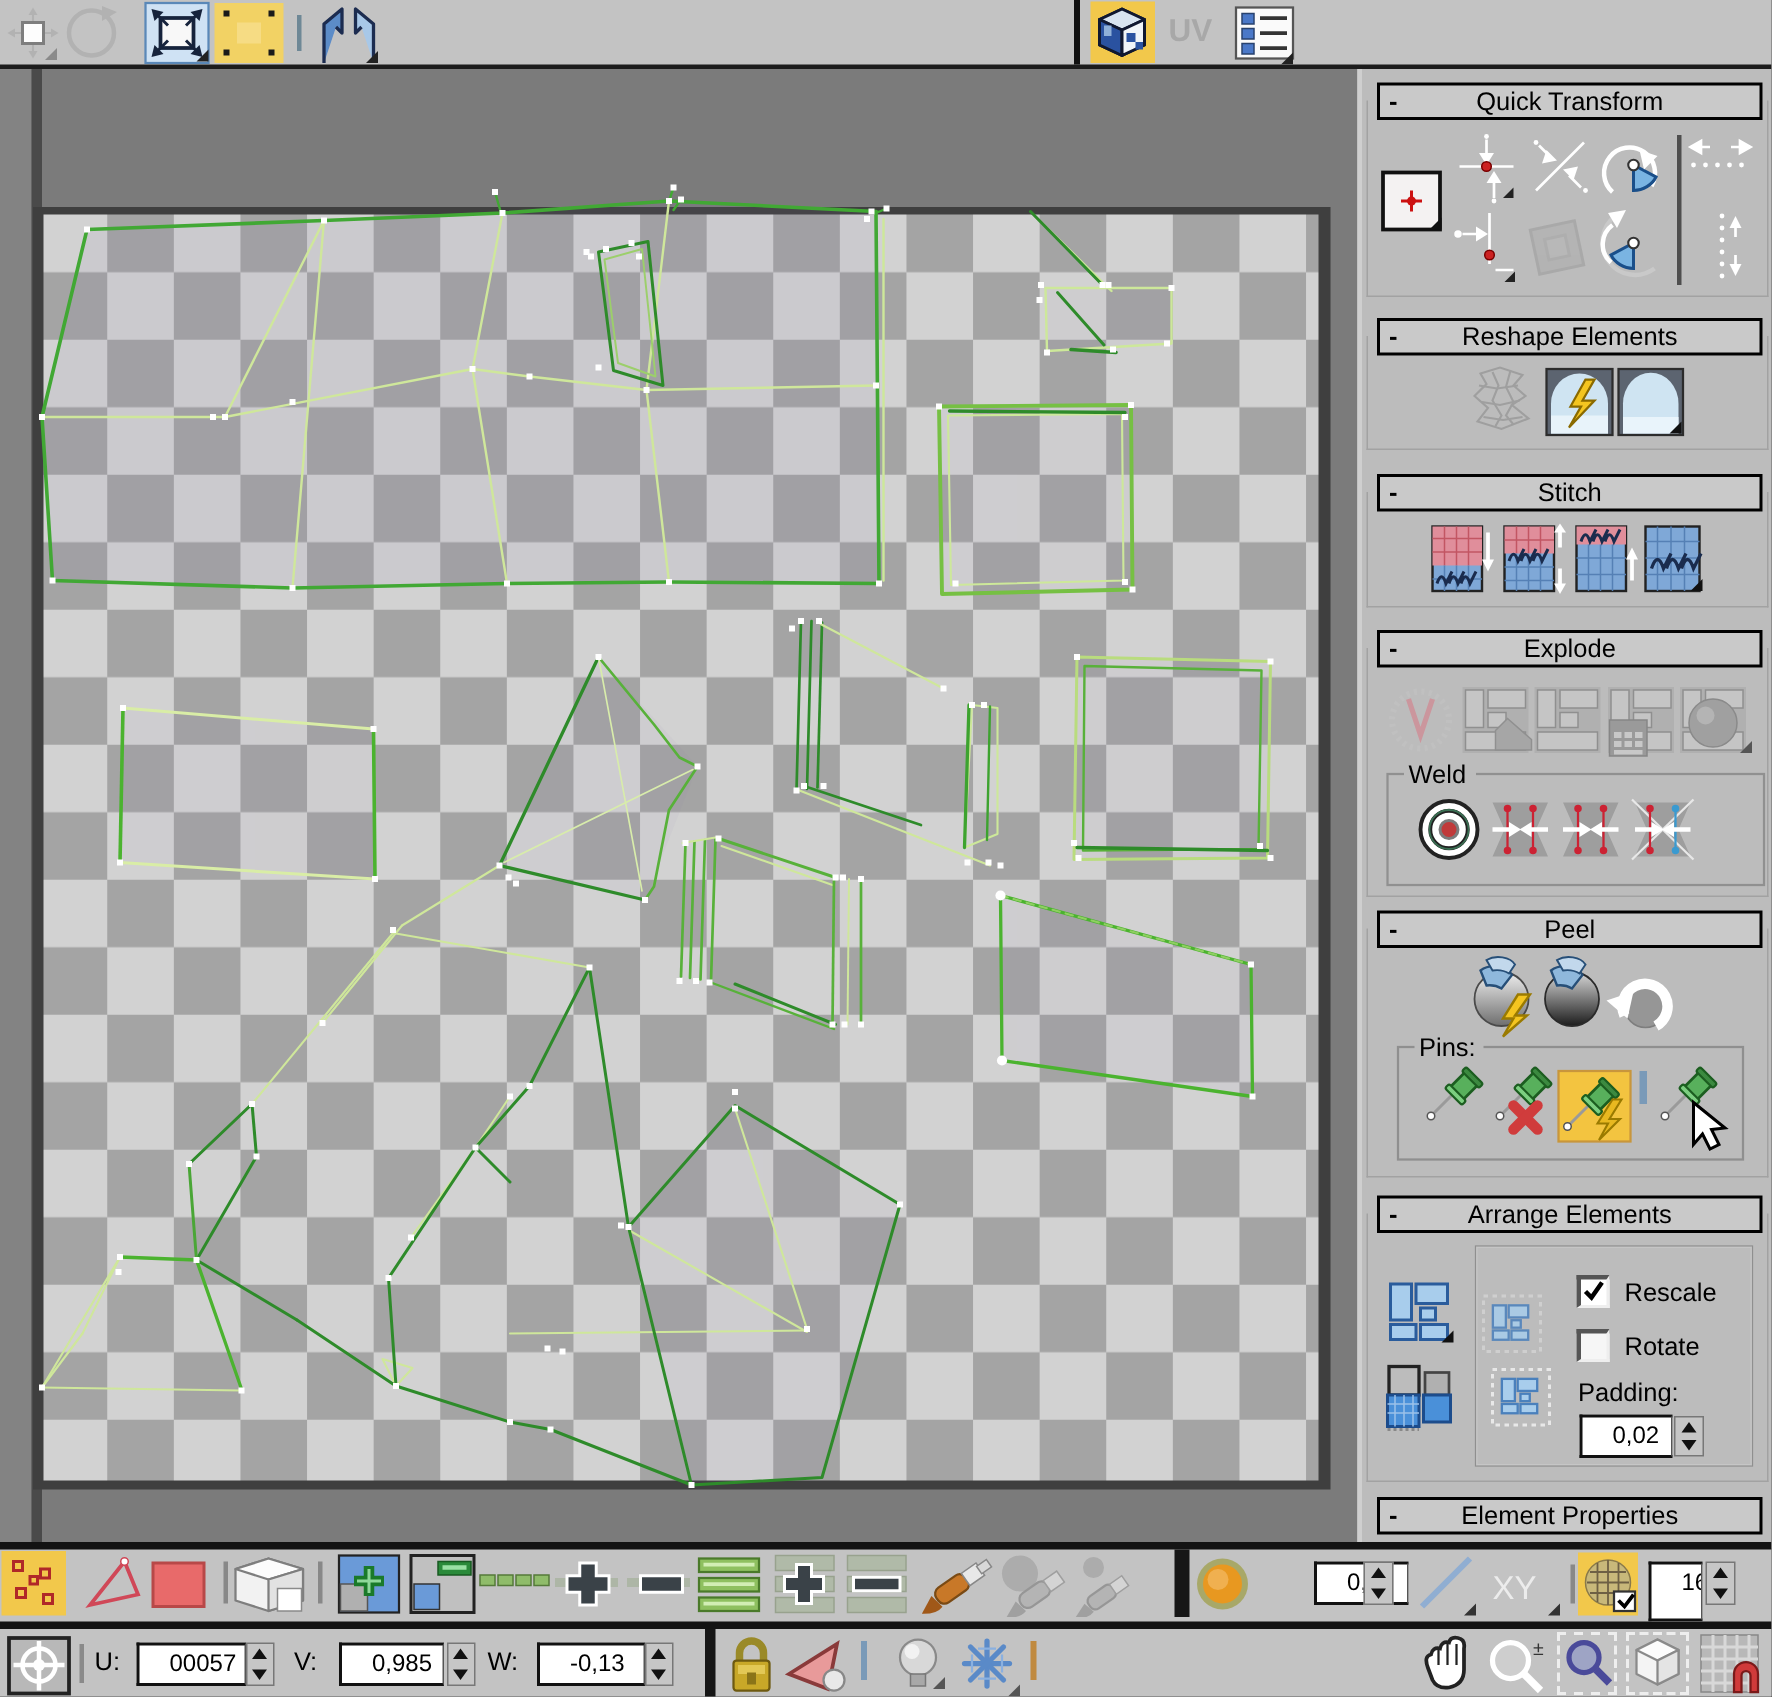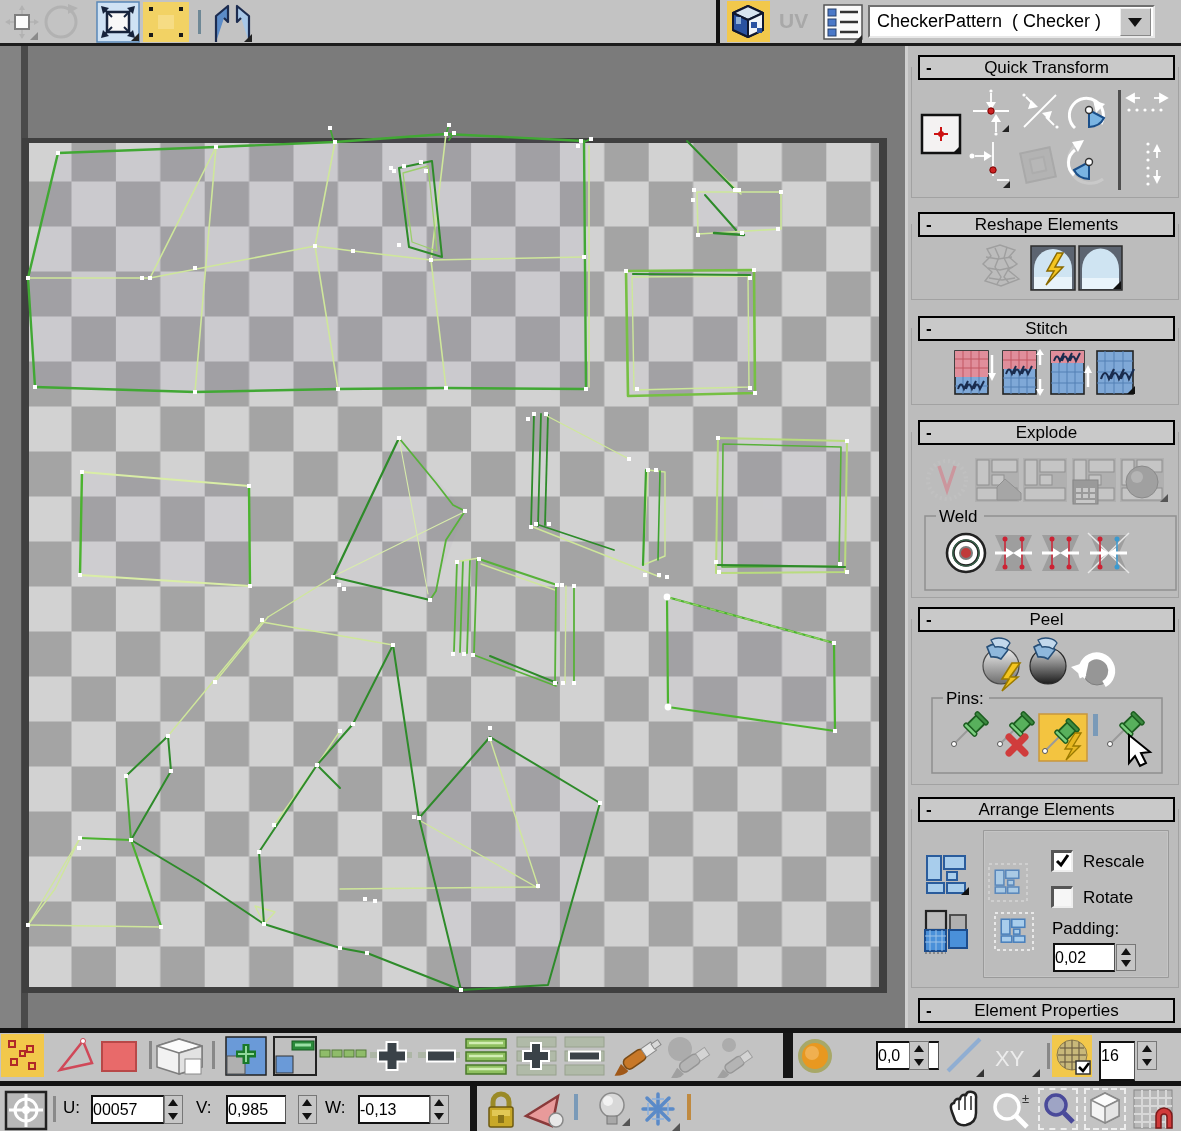--- a/index.html
+++ b/index.html
@@ -16,21 +16,21 @@
        border:2px solid #000;box-sizing:border-box;text-align:center;
        font-size:17px;font-weight:normal;color:#000;line-height:21px;}
   .hdr .minus{position:absolute;left:6px;top:0;font-weight:bold;}
   .sect{position:absolute;left:6px;width:268px;border:1px solid #a2a2a2;
         border-top:none;box-sizing:border-box;}
   
   #tb-1{left:0;top:1028px;width:1181px;height:53px;background:#c3c3c3;border-top:5px solid #131313;box-sizing:border-box;}
   #tb-2{left:0;top:1081px;width:1181px;height:50px;background:#c3c3c3;border-top:5px solid #131313;box-sizing:border-box;}
   .sep{position:absolute;width:3px;background:#8a8a8a;}
   .lbl{position:absolute;font-size:16px;color:#000;}
-  .spin{position:absolute;background:#fff;border:2px solid #111;border-right:1px solid #555;box-sizing:border-box;font-size:16px;color:#000;padding-left:0;overflow:hidden;white-space:nowrap;}
+  .spin{position:absolute;background:#fff;border:2px solid #111;border-right:1px solid #555;box-sizing:border-box;font-size:16px;color:#000;padding-left:20px;overflow:hidden;white-space:nowrap;}
   .updn{position:absolute;width:17px;background:#c6c6c6;border:1px solid #777;box-sizing:border-box;}
 </style>
 </head>
 <body>
 <div class="abs" id="tb-top">
   <svg class="abs" style="left:0;top:0;" width="300" height="43" xmlns="http://www.w3.org/2000/svg">
     <g stroke="#b2b2b2" stroke-width="1.4" fill="none">
       <line x1="22" y1="8" x2="22" y2="36"></line>
         <line x1="8" y1="22" x2="36" y2="22"></line>
     </g>
@@ -95,28 +95,20 @@
         <rect x="8" y="16" width="8" height="7"></rect>
         <rect x="8" y="26" width="8" height="7"></rect>
       </g>
     <g stroke="#333" stroke-width="2.5">
         <line x1="20" y1="9" x2="38" y2="9"></line>
         <line x1="20" y1="19" x2="38" y2="19"></line>
         <line x1="20" y1="29" x2="38" y2="29"></line>
       </g>
     <polygon points="34,40 42,40 42,32" fill="#222"></polygon>
   </svg>
-  <div class="abs" style="left:868px;top:5px;width:287px;height:33px;background:#fff;border:2px solid #707070;border-bottom-color:#e8e8e8;border-right-color:#e8e8e8;box-sizing:border-box;">
-    <div class="lbl" style="left:7px;top:4px;font-size:18px;">CheckerPattern&nbsp; ( Checker )</div>
-    <div class="abs" style="right:2px;top:1px;width:29px;height:26px;background:#c6c6c6;border:1px solid #888;border-top-color:#eee;border-left-color:#eee;">
-      <svg width="28" height="26" xmlns="http://www.w3.org/2000/svg">
-          <polygon points="14,18 7,9 21,9" fill="#111"></polygon>
-        </svg>
-    </div>
-  </div>
 </div>
 <svg class="abs" id="canvas" width="905" height="986" xmlns="http://www.w3.org/2000/svg">
 <defs>
 <pattern id="chk" width="88.8" height="90" patternUnits="userSpaceOnUse" patternTransform="translate(27.1,136.5)">
   <rect width="88.8" height="90" fill="#a4a4a4"></rect>
   <rect x="0" y="0" width="44.4" height="45" fill="#d2d2d2"></rect>
   <rect x="44.4" y="45" width="44.4" height="45" fill="#d2d2d2"></rect>
 </pattern>
 </defs>
 <rect x="0" y="0" width="905" height="986" fill="#7b7b7b"></rect>
@@ -960,21 +952,21 @@
   <div class="sep" style="left:53px;top:10px;height:26px;"></div>
   <div class="lbl" style="left:63px;top:12px;font-size:17px;">U:</div>
   <div class="spin" style="left:91px;top:9px;width:73px;height:29px;line-height:25px;">00057</div>
   <div class="updn" style="left:164px;top:9px;width:19px;height:29px;">
     <svg width="17" height="27" xmlns="http://www.w3.org/2000/svg">
         <polygon points="8,3 13,10 3,10" fill="#111"></polygon>
         <polygon points="8,24 13,17 3,17" fill="#111"></polygon>
       </svg>
   </div>
   <div class="lbl" style="left:196px;top:12px;font-size:17px;">V:</div>
-  <div class="spin" style="left:226px;top:9px;width:60px;height:29px;line-height:25px;">0,985</div>
+  <div class="spin" style="left:226px;top:9px;width:70px;height:29px;line-height:25px;">0,985</div>
   <div class="updn" style="left:298px;top:9px;width:19px;height:29px;">
     <svg width="17" height="27" xmlns="http://www.w3.org/2000/svg">
         <polygon points="8,3 13,10 3,10" fill="#111"></polygon>
         <polygon points="8,24 13,17 3,17" fill="#111"></polygon>
       </svg>
   </div>
   <div class="lbl" style="left:325px;top:12px;font-size:17px;">W:</div>
   <div class="spin" style="left:358px;top:9px;width:72px;height:29px;line-height:25px;">-0,13</div>
   <div class="updn" style="left:430px;top:9px;width:19px;height:29px;">
     <svg width="17" height="27" xmlns="http://www.w3.org/2000/svg">

